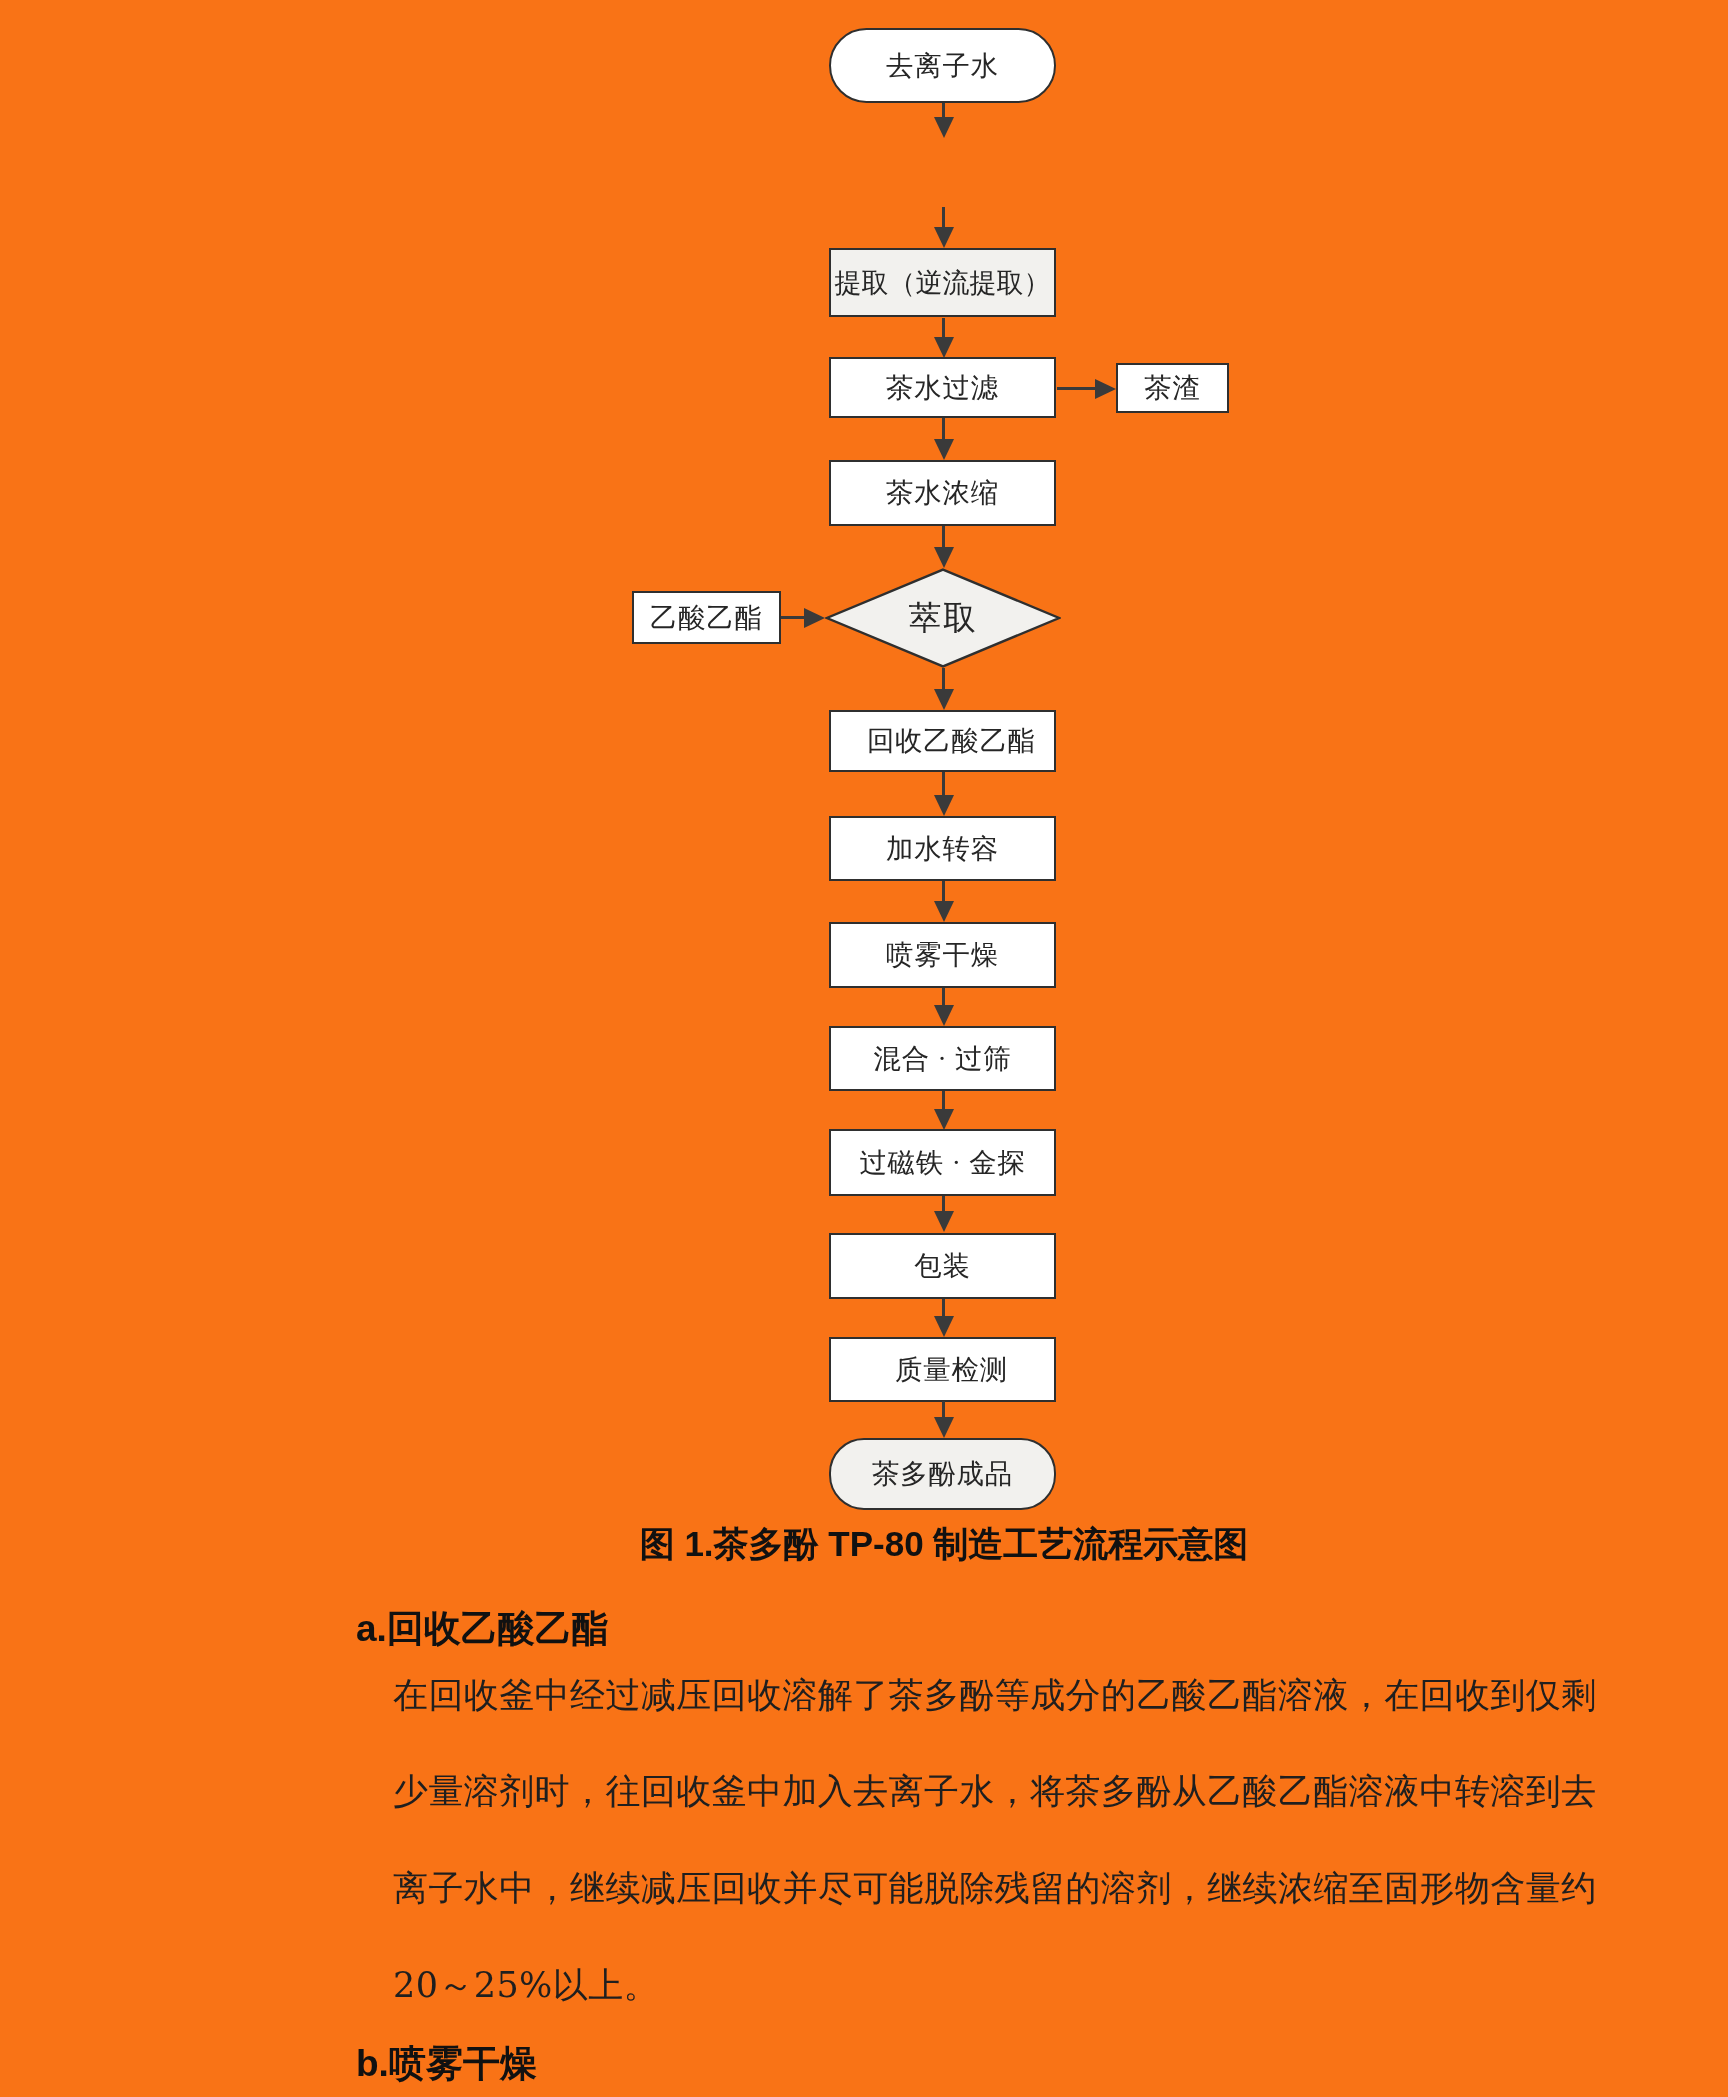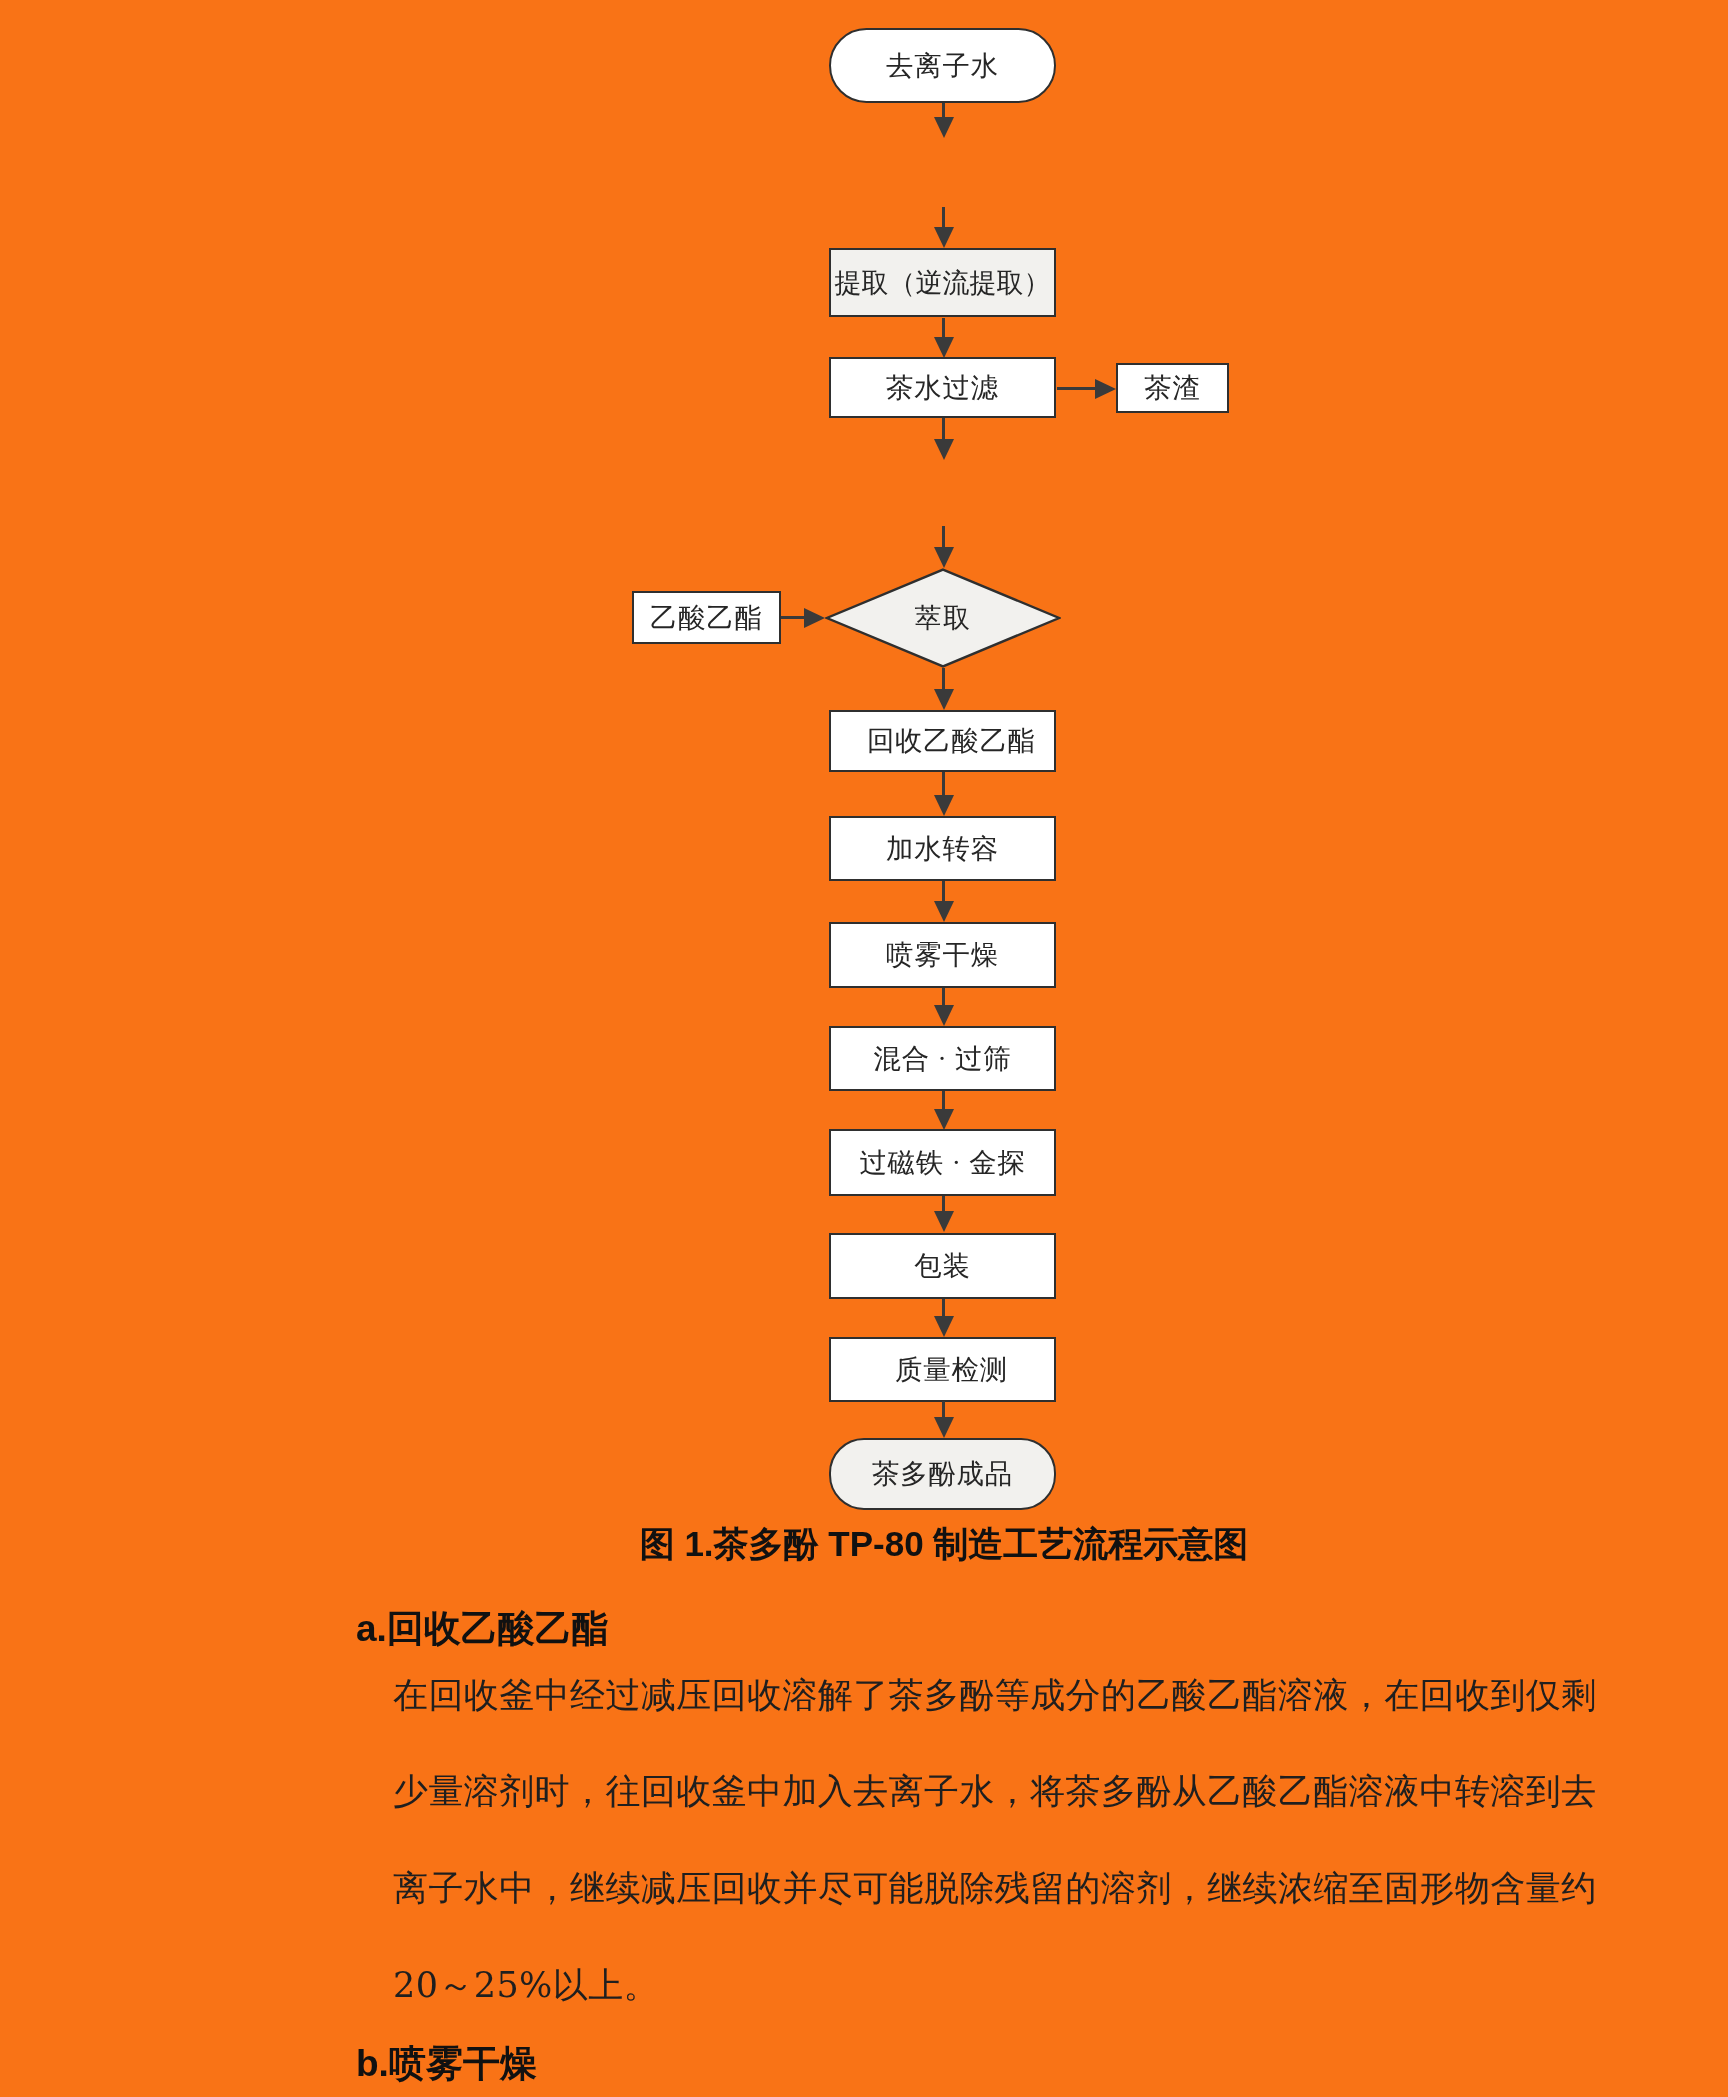--- a/index.html
+++ b/index.html
@@ -66,21 +66,21 @@
   
   .diamond-wrap{
     position:absolute;
     left:825px;top:568px;width:236px;height:100px;
   }
   .diamond-wrap svg{position:absolute;left:0;top:0;}
   .diamond-label{
     position:absolute;left:0;top:0;width:100%;height:100%;
     display:flex;align-items:center;justify-content:center;
     font-family:"Liberation Serif","DejaVu Serif",serif;
-    font-size:27px;color:#262626;letter-spacing:1.6px;
+    font-size:33px;color:#262626;letter-spacing:1.6px;
   }
   
   .fig-caption{
     position:absolute;
     left:605px;top:1521px;width:678px;
     text-align:center;
     font-family:"Liberation Sans",sans-serif;
     font-weight:bold;
     font-size:35px;
     color:#111111;
@@ -137,20 +137,21 @@
     <div class="head"></div>
   </div>
 
   <div class="fc-box side-box" style="left:1116px;top:363px;width:113px;height:50px;">茶渣</div>
 
   <div class="arrow-v" style="top:418px;height:42px;">
     <div class="stem"></div>
     <div class="head"></div>
   </div>
 
+  <div class="fc-box" style="top:460px;height:66px;">茶水浓缩</div>
 
   <div class="arrow-v" style="top:526px;height:42px;">
     <div class="stem"></div>
     <div class="head"></div>
   </div>
 
   <div class="diamond-wrap">
     <svg width="236" height="100" viewBox="0 0 292 124">
       <polygon points="146,2 290,62 146,122 2,62" fill="#f2f1ee" stroke="#2f2f2f" stroke-width="3"></polygon>
     </svg>

